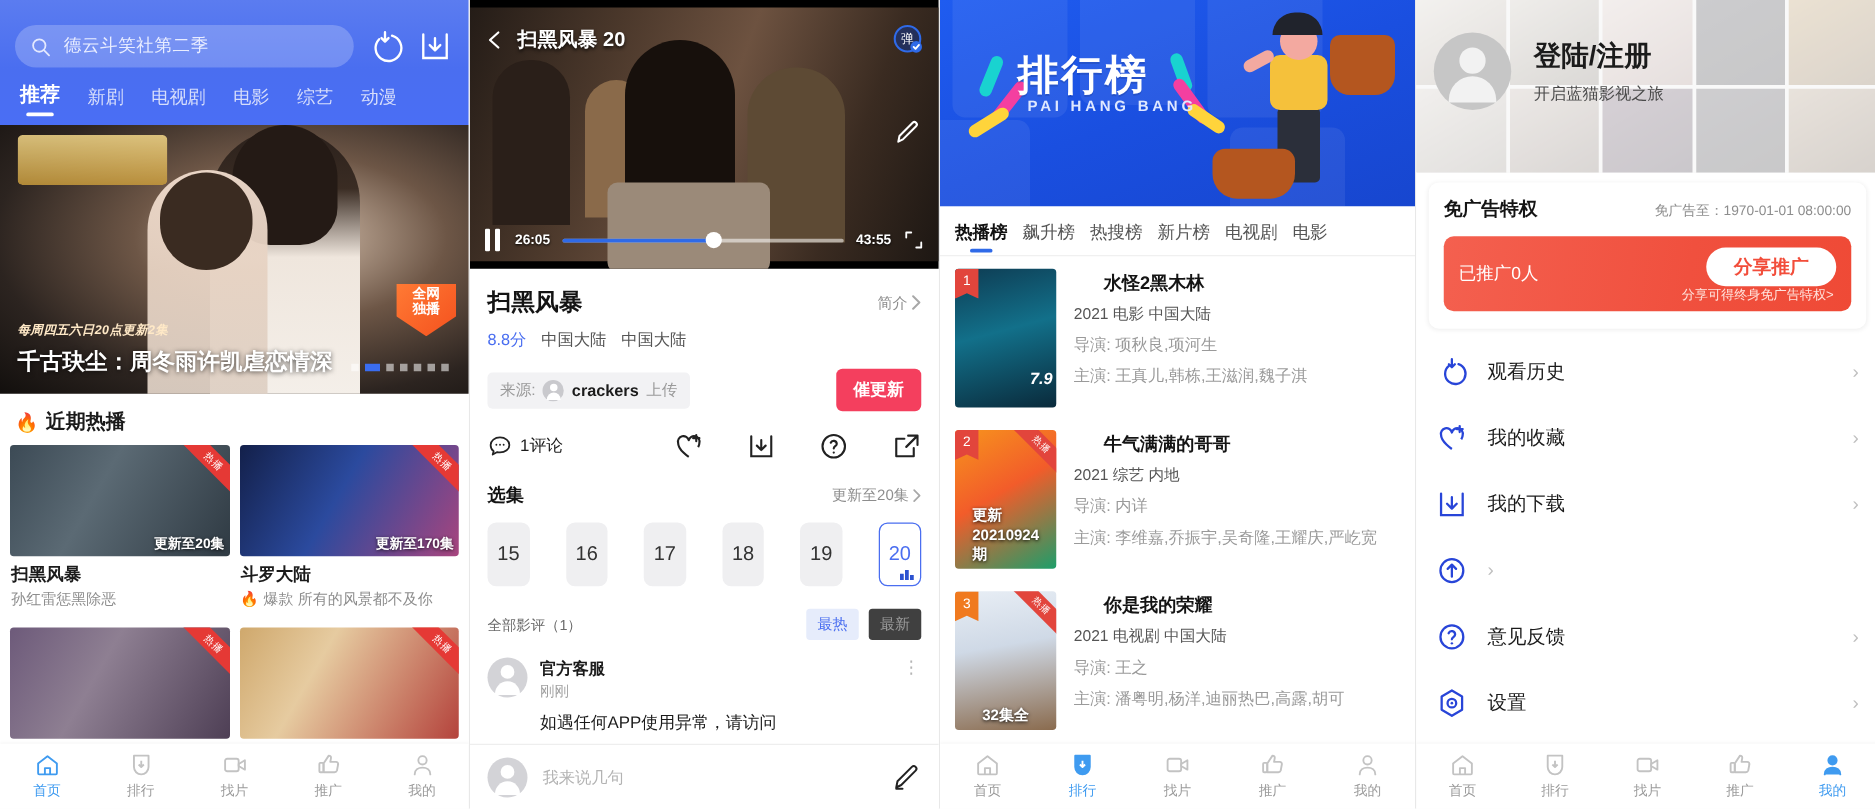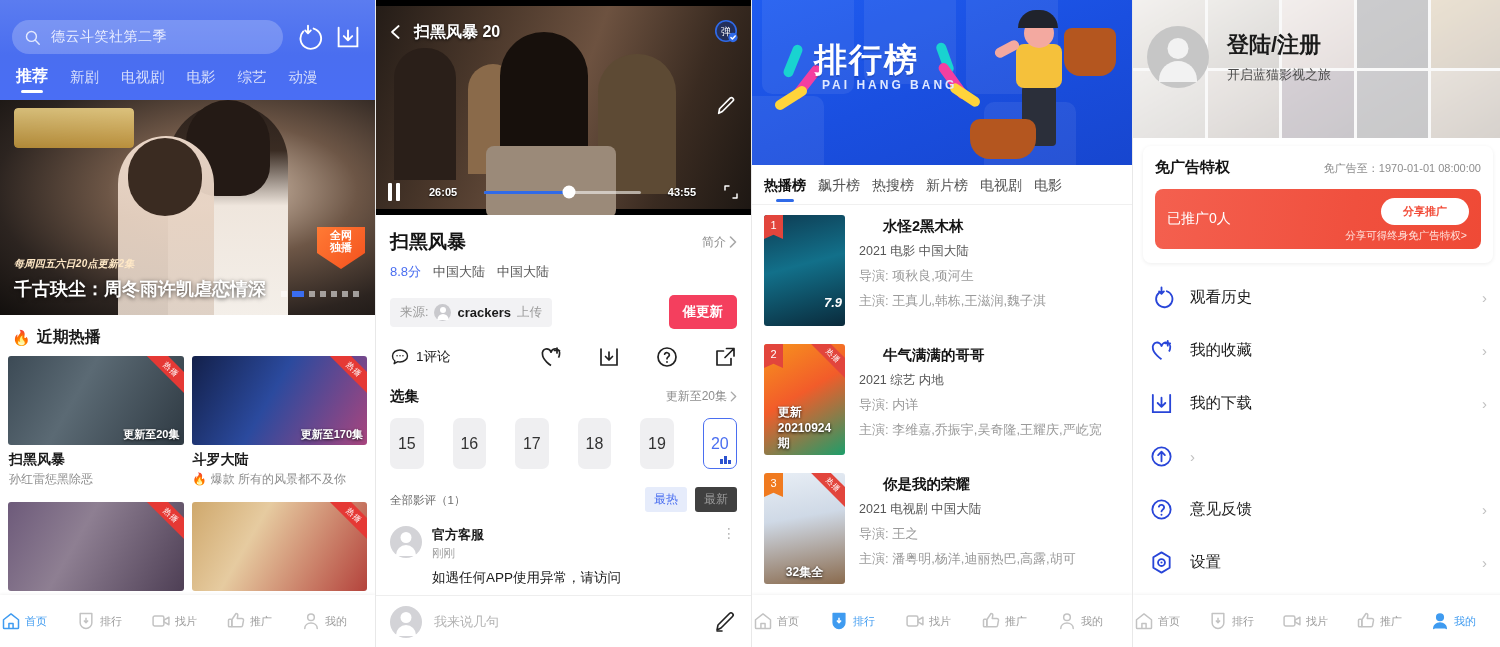--- a/index.html
+++ b/index.html
@@ -107,21 +107,21 @@
   .scene .p-a{position:absolute;left:18px;top:42px;width:62px;height:132px;border-radius:30px 30px 0 0;background:#2a1f19;}
   .scene .p-b{position:absolute;left:92px;top:58px;width:50px;height:110px;border-radius:26px 26px 0 0;background:#8a6a4a;}
   .scene .p-c{position:absolute;left:124px;top:26px;width:88px;height:156px;border-radius:44px 44px 0 0;background:#17100c;}
   .scene .p-d{position:absolute;left:222px;top:48px;width:78px;height:140px;border-radius:38px 38px 0 0;background:#5d4a34;}
   .scene .p-e{position:absolute;left:110px;top:140px;width:130px;height:72px;border-radius:8px;background:#9b8a79;}
   .pl-back { position:absolute; left:12px; top:20px; width:16px; height:24px; }
   .pl-title { position:absolute; left:38px; top:22px; color:#fff; font-size:16px; font-weight:bold;
     text-shadow:0 1px 3px rgba(0,0,0,.8); }
   .pl-dm { position:absolute; right:12px; top:18px; width:26px; height:26px; }
   .pl-pen { position:absolute; right:14px; top:95px; width:22px; height:22px; }
-  .pl-bar { position:absolute; left:0; right:0; bottom:14px; display:flex; align-items:center; gap:27px; padding:0 12px; }
+  .pl-bar { position:absolute; left:0; right:0; bottom:14px; display:flex; align-items:center; gap:10px; padding:0 12px; }
   .pl-pause { width:14px; height:18px; display:flex; gap:4px; flex:none; }
   .pl-pause i { width:4px; height:18px; background:#fff; display:block; border-radius:1px; }
   .pl-time { color:#fff; font-size:11px; font-weight:bold; flex:none; text-shadow:0 1px 2px #000; }
   .pl-track { flex:1; height:3px; background:rgba(255,255,255,.55); border-radius:2px; position:relative; }
   .pl-fill { position:absolute; left:0; top:0; bottom:0; width:54%; background:#2f6ae8; border-radius:2px; }
   .pl-knob { position:absolute; left:54%; top:50%; transform:translate(-50%,-50%); width:13px; height:13px;
     background:#fff; border-radius:50%; }
   .pl-full { width:16px; height:16px; flex:none; }
 
   
@@ -228,33 +228,33 @@
   .pf-card { background:#fff; border-radius:8px; margin: 8px 10px 0 10px; padding: 12px 12px 14px 12px;
     box-shadow: 0 1px 4px rgba(0,0,0,.07); }
   .pf-card-hd { display:flex; align-items:baseline; justify-content:space-between; }
   .pf-card-hd b { font-size:15px; color:#141414; }
   .pf-card-hd span { font-size:11px; color:#8d8d8d; }
   .pf-promo { margin-top:12px; height:60px; border-radius:8px;
     background: linear-gradient(100deg,#f4604f 0%, #f0503e 60%, #ef4a36 100%);
     position:relative; padding: 0 12px; display:flex; align-items:center; }
   .pf-promo .cnt { color:#fff; font-size:14px; }
   .pf-share { position:absolute; right:12px; top:9px; background:#fff; color:#f24d3a; font-weight:bold;
-    font-size:11px; border-radius:18px; padding:6px 22px; border:none; cursor:pointer; }
+    font-size:15px; border-radius:18px; padding:6px 22px; border:none; cursor:pointer; }
   .pf-note { position:absolute; right:14px; bottom:6px; color:#ffe2dc; font-size:10.5px; }
   .pf-menu { padding: 8px 0 0 0; }
   .pf-row { display:flex; align-items:center; gap:16px; padding: 14px 16px; }
   .pf-row .mi { width:25px; height:25px; flex:none; }
   .pf-row .mlabel { flex:1; font-size:15.5px; color:#1b1b1b; }
   .pf-row .chev { color:#c0c0c0; font-size:15px; }
 
   
   .nav { position:absolute; left:0; right:0; bottom:0; height:52px; background:#fff;
     display:flex; align-items:center; }
   .nav.shadowed { box-shadow: 0 -1px 3px rgba(0,0,0,.05); }
-  .nav-item { flex:1; display:flex; flex-direction:row; align-items:center; gap:3px; }
+  .nav-item { flex:1; display:flex; flex-direction:column; align-items:center; gap:3px; }
   .nav-item .nico { width:22px; height:20px; }
   .nav-item .nlabel { font-size:11px; color:#9b9b9b; }
   .nav-item.on .nlabel { color:#3f9bf0; }
   .divider { width:1px; background:#e8e8e8; height:647px; flex:none; }
 </style>
 </head>
 <body>
 
 <div class="stage">
 

